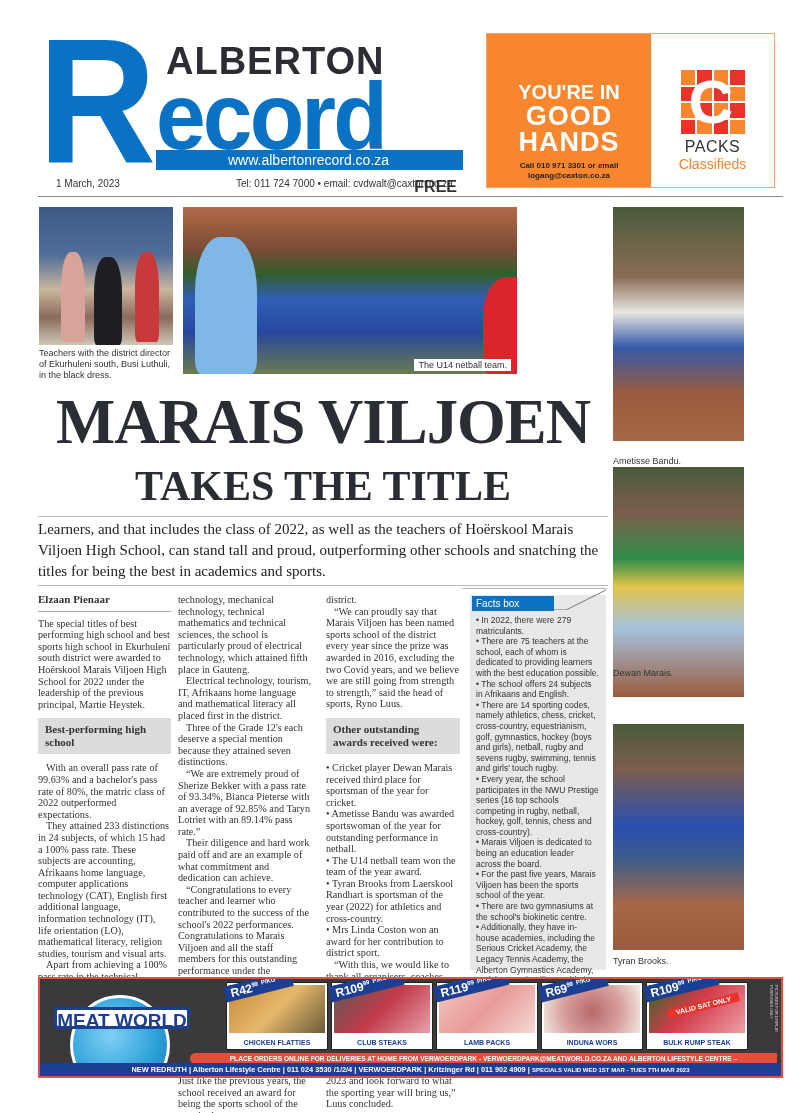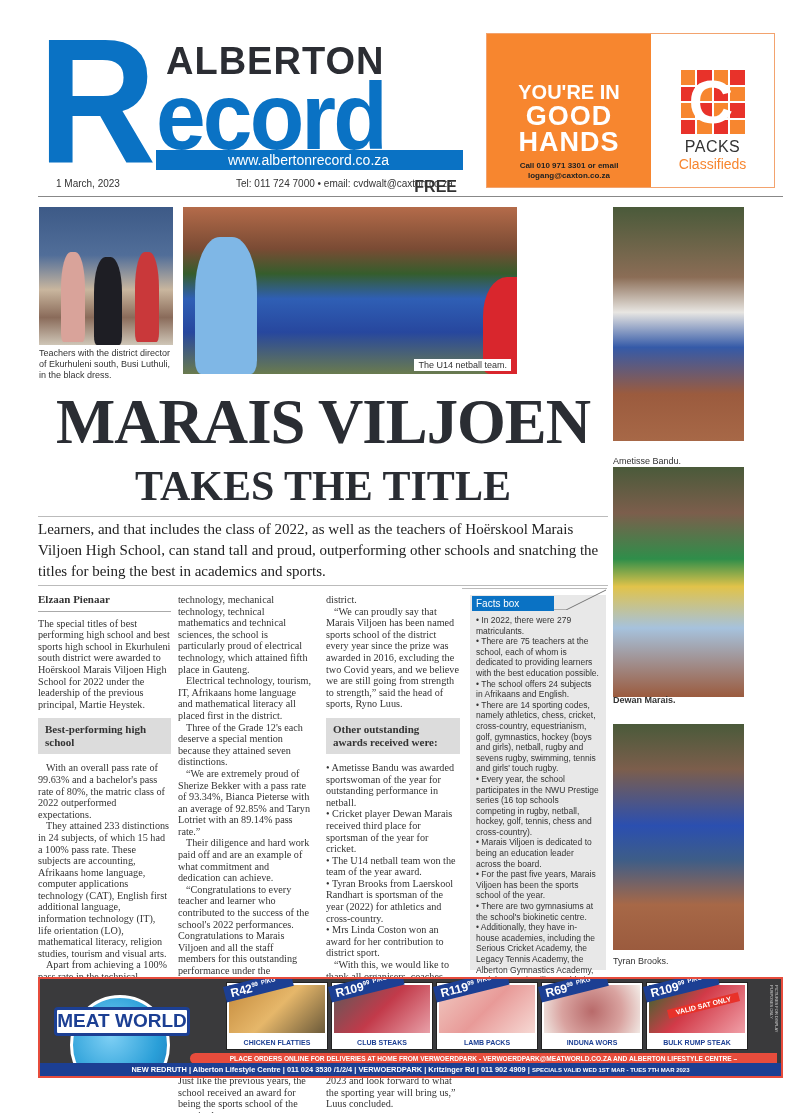--- a/index.html
+++ b/index.html
@@ -62,21 +62,21 @@
   .facts-tab { position: absolute; left: 472px; top: 596px; width: 82px; height: 15px; background: #0a72c4; color: #fff; font-family: "Liberation Sans", sans-serif; font-size: 10px; line-height: 15px; padding-left: 4px; }
   .facts-notch { position: absolute; left: 554px; top: 588px; width: 52px; height: 22px; }
   .facts-top-rule { position: absolute; left: 462px; top: 588px; width: 145px; height: 1px; background: #bbb; }
   .facts p { margin: 0; }
   .facts .credit { font-style: italic; }
 
   
   .ad { position: absolute; left: 38px; top: 977px; width: 745px; height: 101px; background: #3a3a3c; border: 2px solid #e74c3c; overflow: hidden; }
   .ad-logo { position: absolute; left: 8px; top: 6px; width: 150px; height: 70px; }
   .ad-logo .globe { position: absolute; left: 22px; top: 10px; width: 100px; height: 100px; border-radius: 50%; background: radial-gradient(circle at 40% 40%, #7fd0f5, #2a9fd8 60%, #1a74b8); border: 3px solid #fff; }
-  .ad-logo .plate { position: absolute; left: 6px; top: 22px; width: 136px; height: 29px; background: #fff; border: 3px solid #1c3f93; border-radius: 4px; color: #1c3f93; font-family: "Liberation Sans", sans-serif; font-weight: 700; font-size: 19px; line-height: 22px; text-align: center; }
+  .ad-logo .plate { position: absolute; left: 6px; top: 22px; width: 136px; height: 22px; background: #fff; border: 3px solid #1c3f93; border-radius: 4px; color: #1c3f93; font-family: "Liberation Sans", sans-serif; font-weight: 700; font-size: 19px; line-height: 22px; text-align: center; }
   .products { position: absolute; left: 186px; top: 3px; display: flex; gap: 3px; }
   .product { width: 102px; height: 68px; background: #fff; position: relative; border: 1px solid #222; }
   .product .img { position: absolute; left: 2px; top: 2px; right: 2px; height: 48px; }
   .product .name { position: absolute; left: 0; right: 0; bottom: 3px; text-align: center; font-family: "Liberation Sans", sans-serif; font-weight: 700; font-size: 7px; color: #1c3f93; }
   .price-tag { position: absolute; left: -4px; top: 4px; background: #1c3f93; color: #fff; font-family: "Liberation Sans", sans-serif; font-weight: 700; font-size: 12px; padding: 1px 16px 1px 6px; transform: rotate(-14deg); transform-origin: left top; white-space: nowrap; }
   .price-tag sup { font-size: 6px; }
   .valid-tag { position: absolute; left: 20px; top: 18px; background: #e8322a; color: #fff; font-family: "Liberation Sans", sans-serif; font-weight: 700; font-size: 7px; padding: 1px 8px; transform: rotate(-14deg); }
   .ad-side { position: absolute; right: 2px; top: 6px; width: 8px; height: 66px; color: #ccc; font-family: "Liberation Sans", sans-serif; font-size: 4px; writing-mode: vertical-rl; }
   .ad-red-bar { position: absolute; left: 150px; right: 4px; top: 74px; height: 11px; background: #e74c3c; border-radius: 6px 0 0 6px; color: #fff; font-family: "Liberation Sans", sans-serif; font-weight: 700; font-size: 6.6px; line-height: 11px; text-align: center; }
   .ad-blue-bar { position: absolute; left: 0; right: 0; bottom: 0; height: 13px; background: #1c3f93; color: #fff; font-family: "Liberation Sans", sans-serif; font-weight: 700; font-size: 7.4px; line-height: 13px; text-align: center; }
@@ -141,21 +141,21 @@
 <div class="photo photo-netball">
   <div class="figure" style="left:12px;top:30px;width:62px;height:137px;background:#7fb7e6"></div>
   <div class="figure" style="left:300px;top:70px;width:60px;height:97px;background:#d9262d"></div>
   <div class="figure" style="left:360px;top:60px;width:44px;height:107px;background:#c9a7b0"></div>
   <div class="inset-caption">The U14 netball team.</div>
 </div>
 
 <div class="photo photo-bandu"></div>
 <div class="photo-caption" style="left:613px;top:456px;">Ametisse Bandu.</div>
 <div class="photo photo-marais"></div>
-<div class="photo-caption" style="left:613px;top:695px;font-weight:bold;">Dewan Marais.</div>
+<div class="photo-caption" style="left:613px;top:668px;">Dewan Marais.</div>
 <div class="photo photo-brooks"></div>
 <div class="photo-caption" style="left:613px;top:956px;">Tyran Brooks.</div>
 
 <div class="headline">
   <div class="h1">MARAIS VILJOEN</div>
   <div class="h2">TAKES THE TITLE</div>
 </div>
 <div class="rule-thin" style="left:38px;top:516px;width:570px;"></div>
 <div class="standfirst">Learners, and that includes the class of 2022, as well as the teachers of Hoërskool Marais Viljoen High School, can stand tall and proud, outperforming other schools and snatching the titles for being the best in academics and sports.</div>
 <div class="rule-thin" style="left:38px;top:585px;width:570px;"></div>
@@ -177,22 +177,22 @@
   <p>Their diligence and hard work paid off and are an example of what commitment and dedication can achieve.</p>
   <p>“Congratulations to every teacher and learner who contributed to the success of the school's 2022 performances. Congratulations to Marais Viljoen and all the staff members for this outstanding performance under the leadership of Mrs Heystek, who retired at the end of 2022,” said Dr Johlet Krause, the acting principal.</p>
   <div class="subhead">Best sports school of the year</div>
   <p class="first">Just like the previous years, the school received an award for being the sports school of the year in the</p>
 </div>
 
 <div class="col" style="left:326px;top:594px;width:134px;">
   <p class="first">district.</p>
   <p>“We can proudly say that Marais Viljoen has been named sports school of the district every year since the prize was awarded in 2016, excluding the two Covid years, and we believe we are still going from strength to strength,” said the head of sports, Ryno Luus.</p>
   <div class="subhead">Other outstanding awards received were:</div>
+  <p class="bullet">• Cricket player Dewan Marais received third place for sportsman of the year for cricket.</p>
   <p class="bullet">• Ametisse Bandu was awarded sportswoman of the year for outstanding performance in netball.</p>
-  <p class="bullet">• Cricket player Dewan Marais received third place for sportsman of the year for cricket.</p>
   <p class="bullet">• The U14 netball team won the team of the year award.</p>
   <p class="bullet">• Tyran Brooks from Laerskool Randhart is sportsman of the year (2022) for athletics and cross-country.</p>
   <p class="bullet">• Mrs Linda Coston won an award for her contribution to district sport.</p>
   <p>“With this, we would like to thank all organisers, coaches, parents, supporters, sponsors and mainly our learners for the contribution that everyone made individually. All the hard work of the past years has indeed paid off.</p>
   <p>“Congratulations to all involved. We look forward to 2023 and look forward to what the sporting year will bring us,” Luus concluded.</p>
 </div>
 
 <div class="facts-top-rule"></div>
 <div class="facts">
   <p>• In 2022, there were 279 matriculants.</p>

